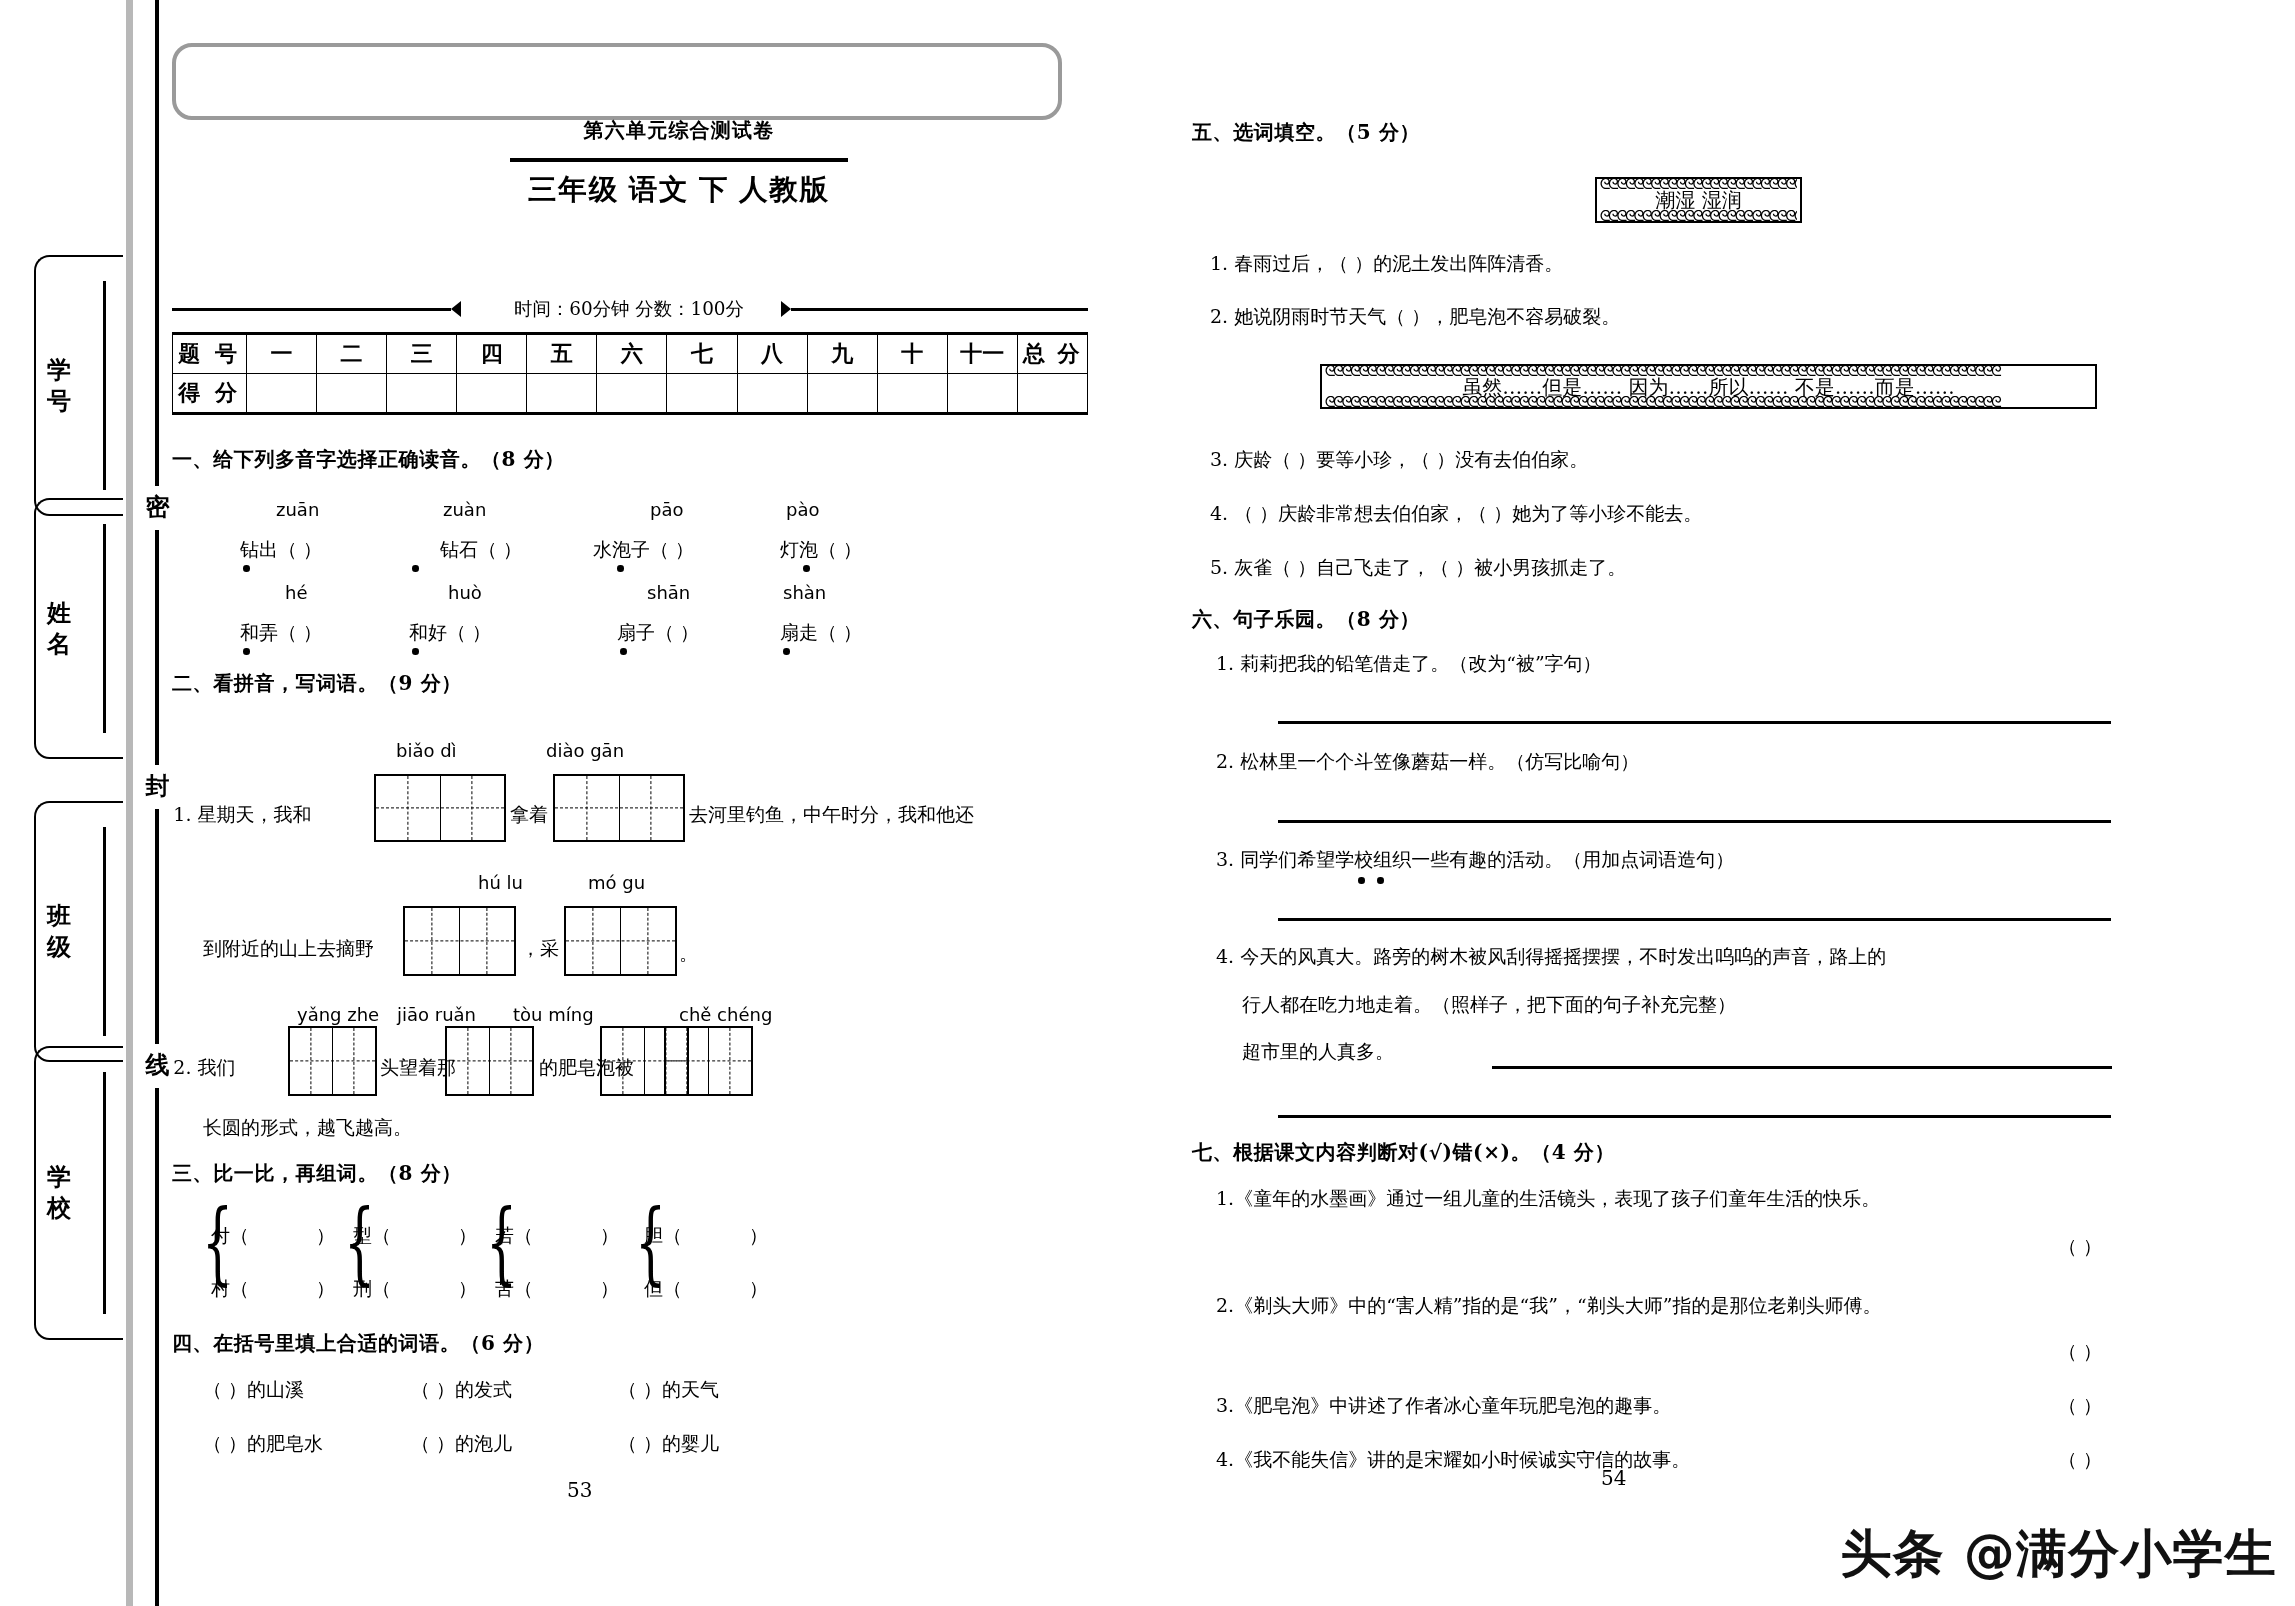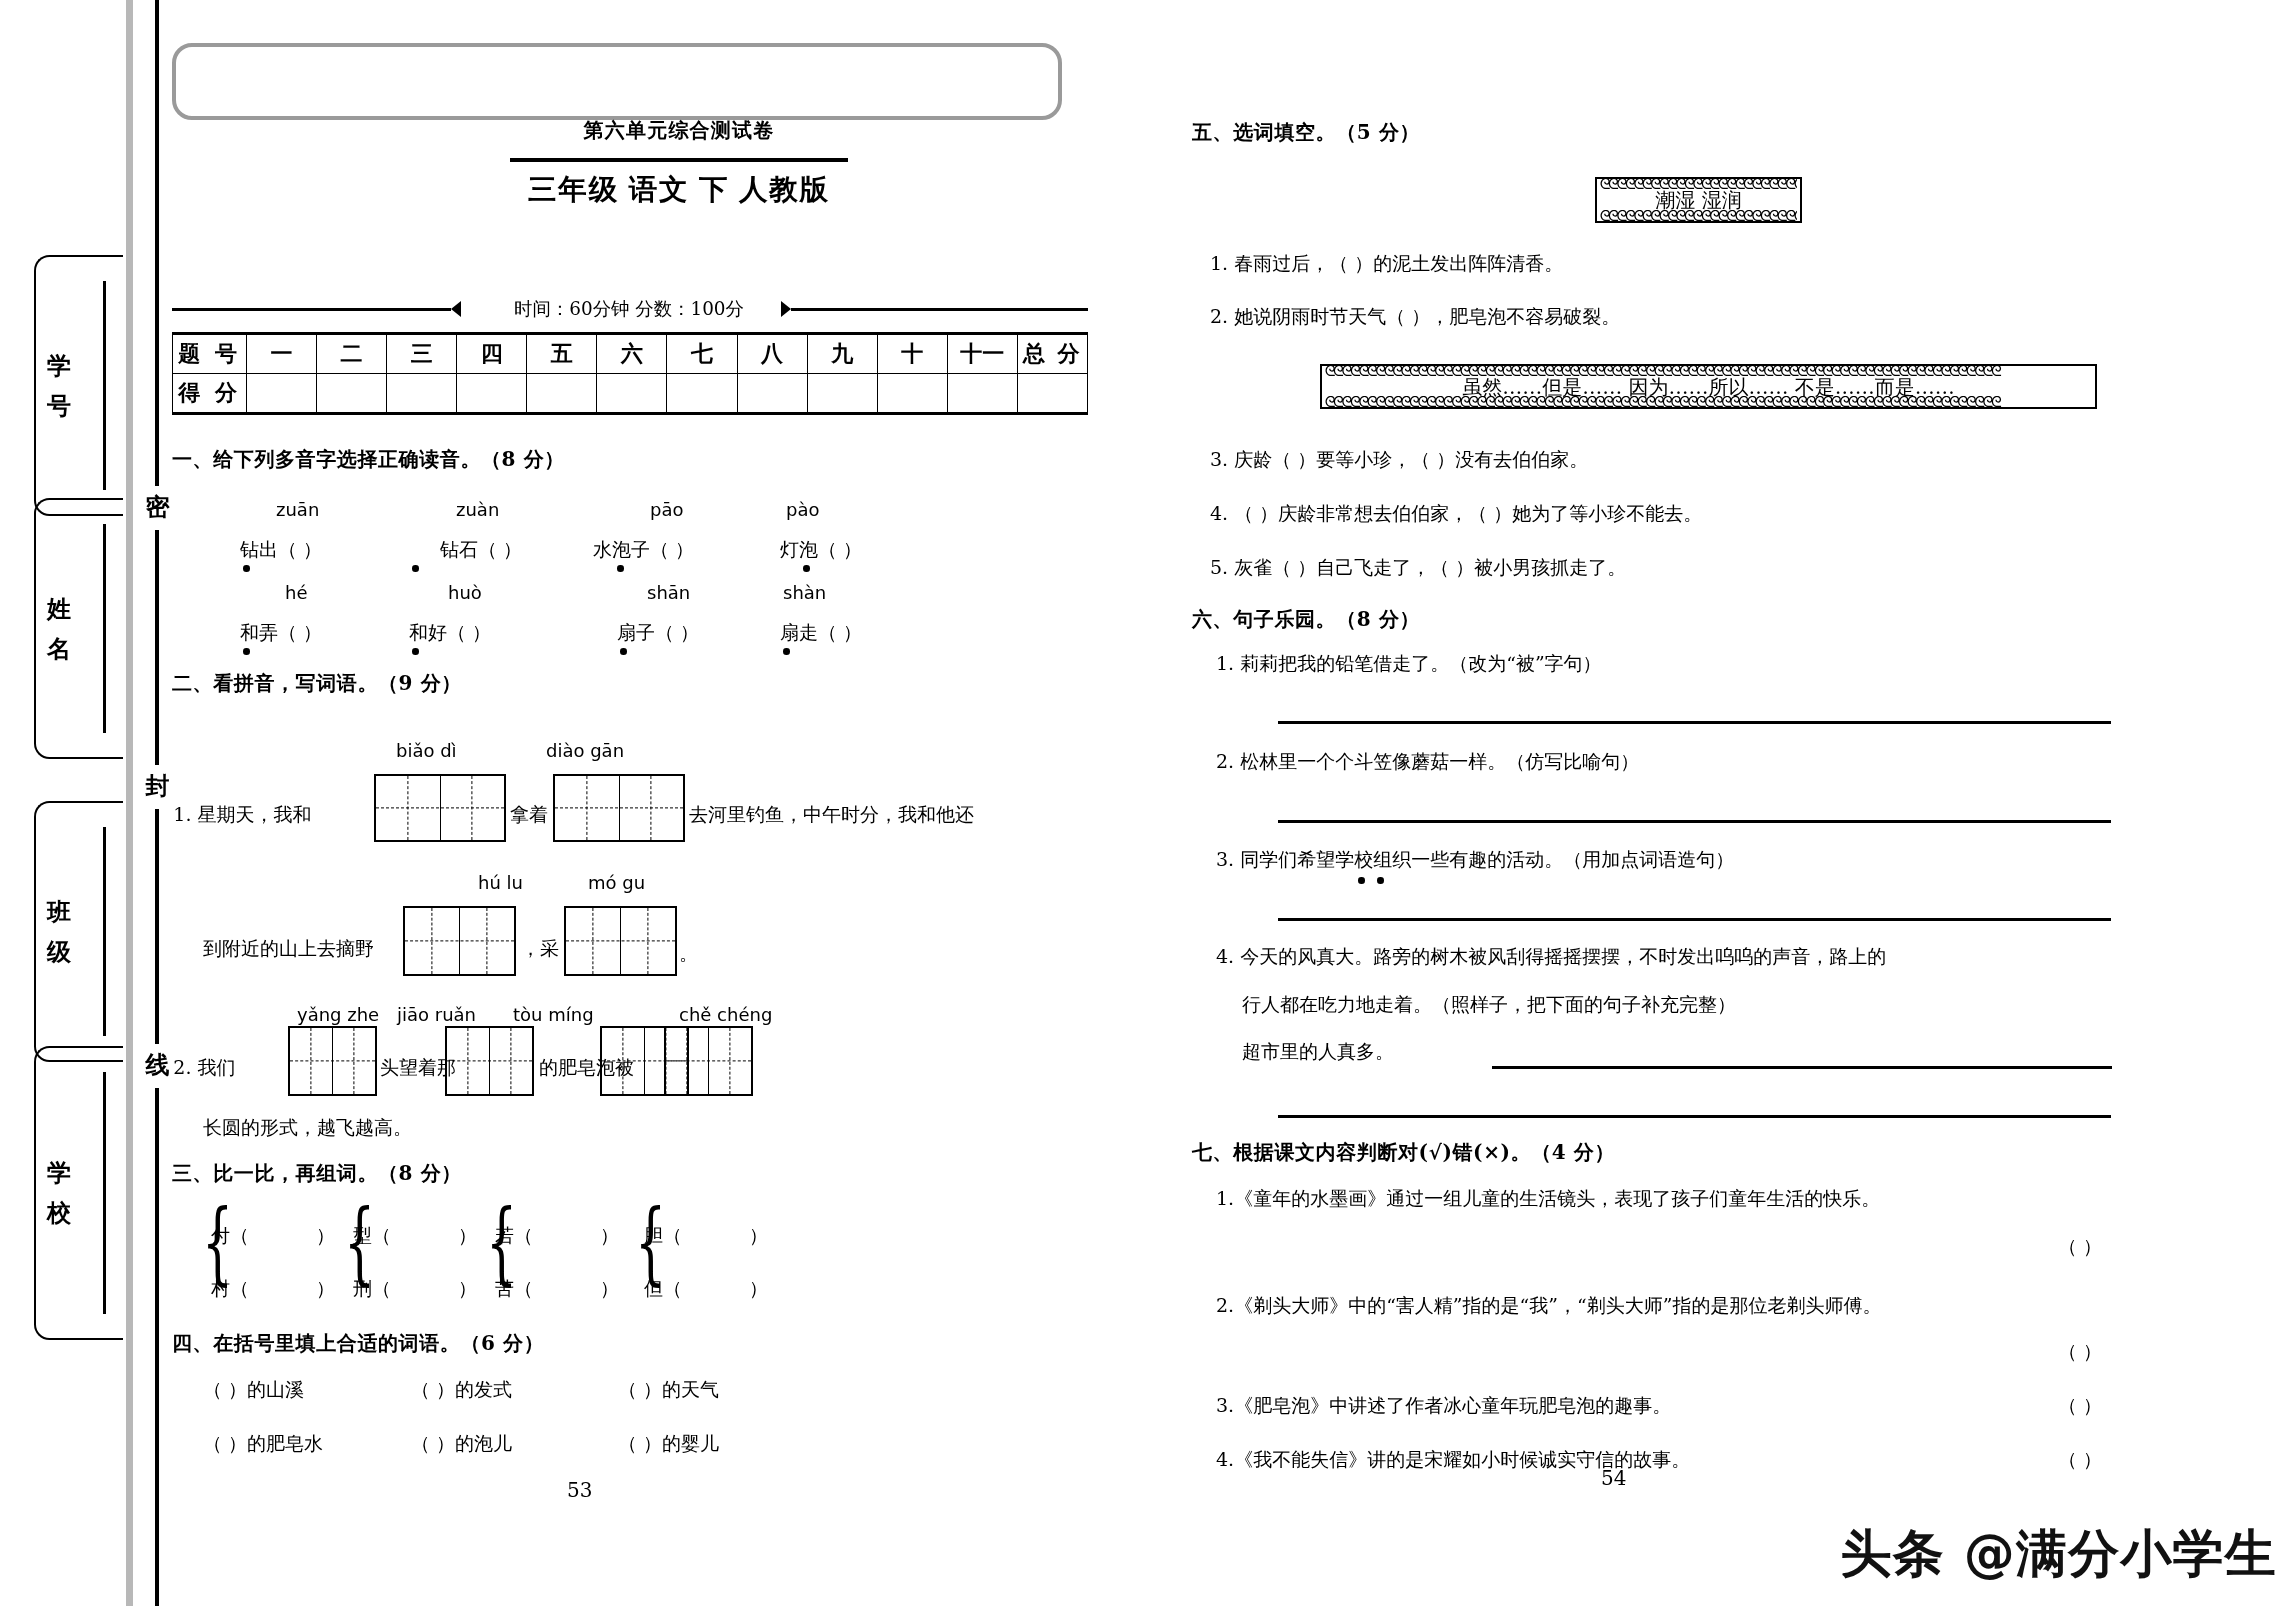--- a/index.html
+++ b/index.html
@@ -14,21 +14,21 @@
   
   .sidebar{position:absolute;left:0;top:0;width:178px;height:1607px;}
   .seal-gray{position:absolute;left:126px;top:0;width:6.5px;height:1607px;background:#b8b8b8;}
   .seal-black{position:absolute;left:155px;top:0;width:4.2px;height:1607px;background:#000;}
   .seal-word{position:absolute;left:144px;width:27px;background:#fff;
       font-size:24px;line-height:27px;text-align:center;letter-spacing:0;
       font-family:"DejaVu Sans",sans-serif;padding:8.3px 0;font-weight:700;}
   .field{position:absolute;left:34px;width:89px;border:2.4px solid #000;border-right:none;
       border-radius:15.4px 0 0 15.4px;box-sizing:border-box;}
   .field .flabel{position:absolute;left:3.6px;top:50%;transform:translateY(-50%);
-      width:39px;text-align:center;font-size:24px;line-height:40px;font-weight:700;}
+      width:39px;text-align:center;font-size:24px;line-height:31px;font-weight:700;}
   .field .fline{position:absolute;right:16.6px;top:24px;bottom:24px;width:3px;background:#000;}
 
   
   .col{position:absolute;top:0;height:1607px;}
   .col-l{left:178px;width:1002px;}
   .col-r{left:1198px;width:1008px;}
 
   
   .title-box{position:absolute;left:-6px;top:43px;width:890px;height:77px;
       border:4.2px solid #9a9a9a;border-radius:20px;box-sizing:border-box;}
@@ -171,21 +171,21 @@
         <td></td>
         <td></td>
         <td></td>
       </tr>
     </tbody>
       </table>
 
     <div class="q-head" style="left:-6px;top:446px;">一、给下列多音字选择正确读音。（8 分）</div>
 
     <div class="pin" style="left:98px;top:499px;">zuān</div>
-    <div class="pin" style="left:278px;top:499px;text-align:center;">zuàn</div>
+    <div class="pin" style="left:265px;top:499px;text-align:center;">zuàn</div>
     <div class="pin" style="left:472px;top:499px;">pāo</div>
     <div class="pin" style="left:608px;top:499px;">pào</div>
 
     <div class="txt" style="left:62px;top:537px;">钻出（        ）</div>
     <div class="txt" style="left:231px;top:537px;margin-left:31px;">钻石（        ）</div>
     <div class="txt" style="left:415px;top:537px;">水泡子（        ）</div>
     <div class="txt" style="left:602px;top:537px;">灯泡（        ）</div>
     <div class="dotu" style="left:65px;top:565px;"></div>
     <div class="dotu" style="left:234px;top:565px;"></div>
     <div class="dotu" style="left:439px;top:565px;"></div>

